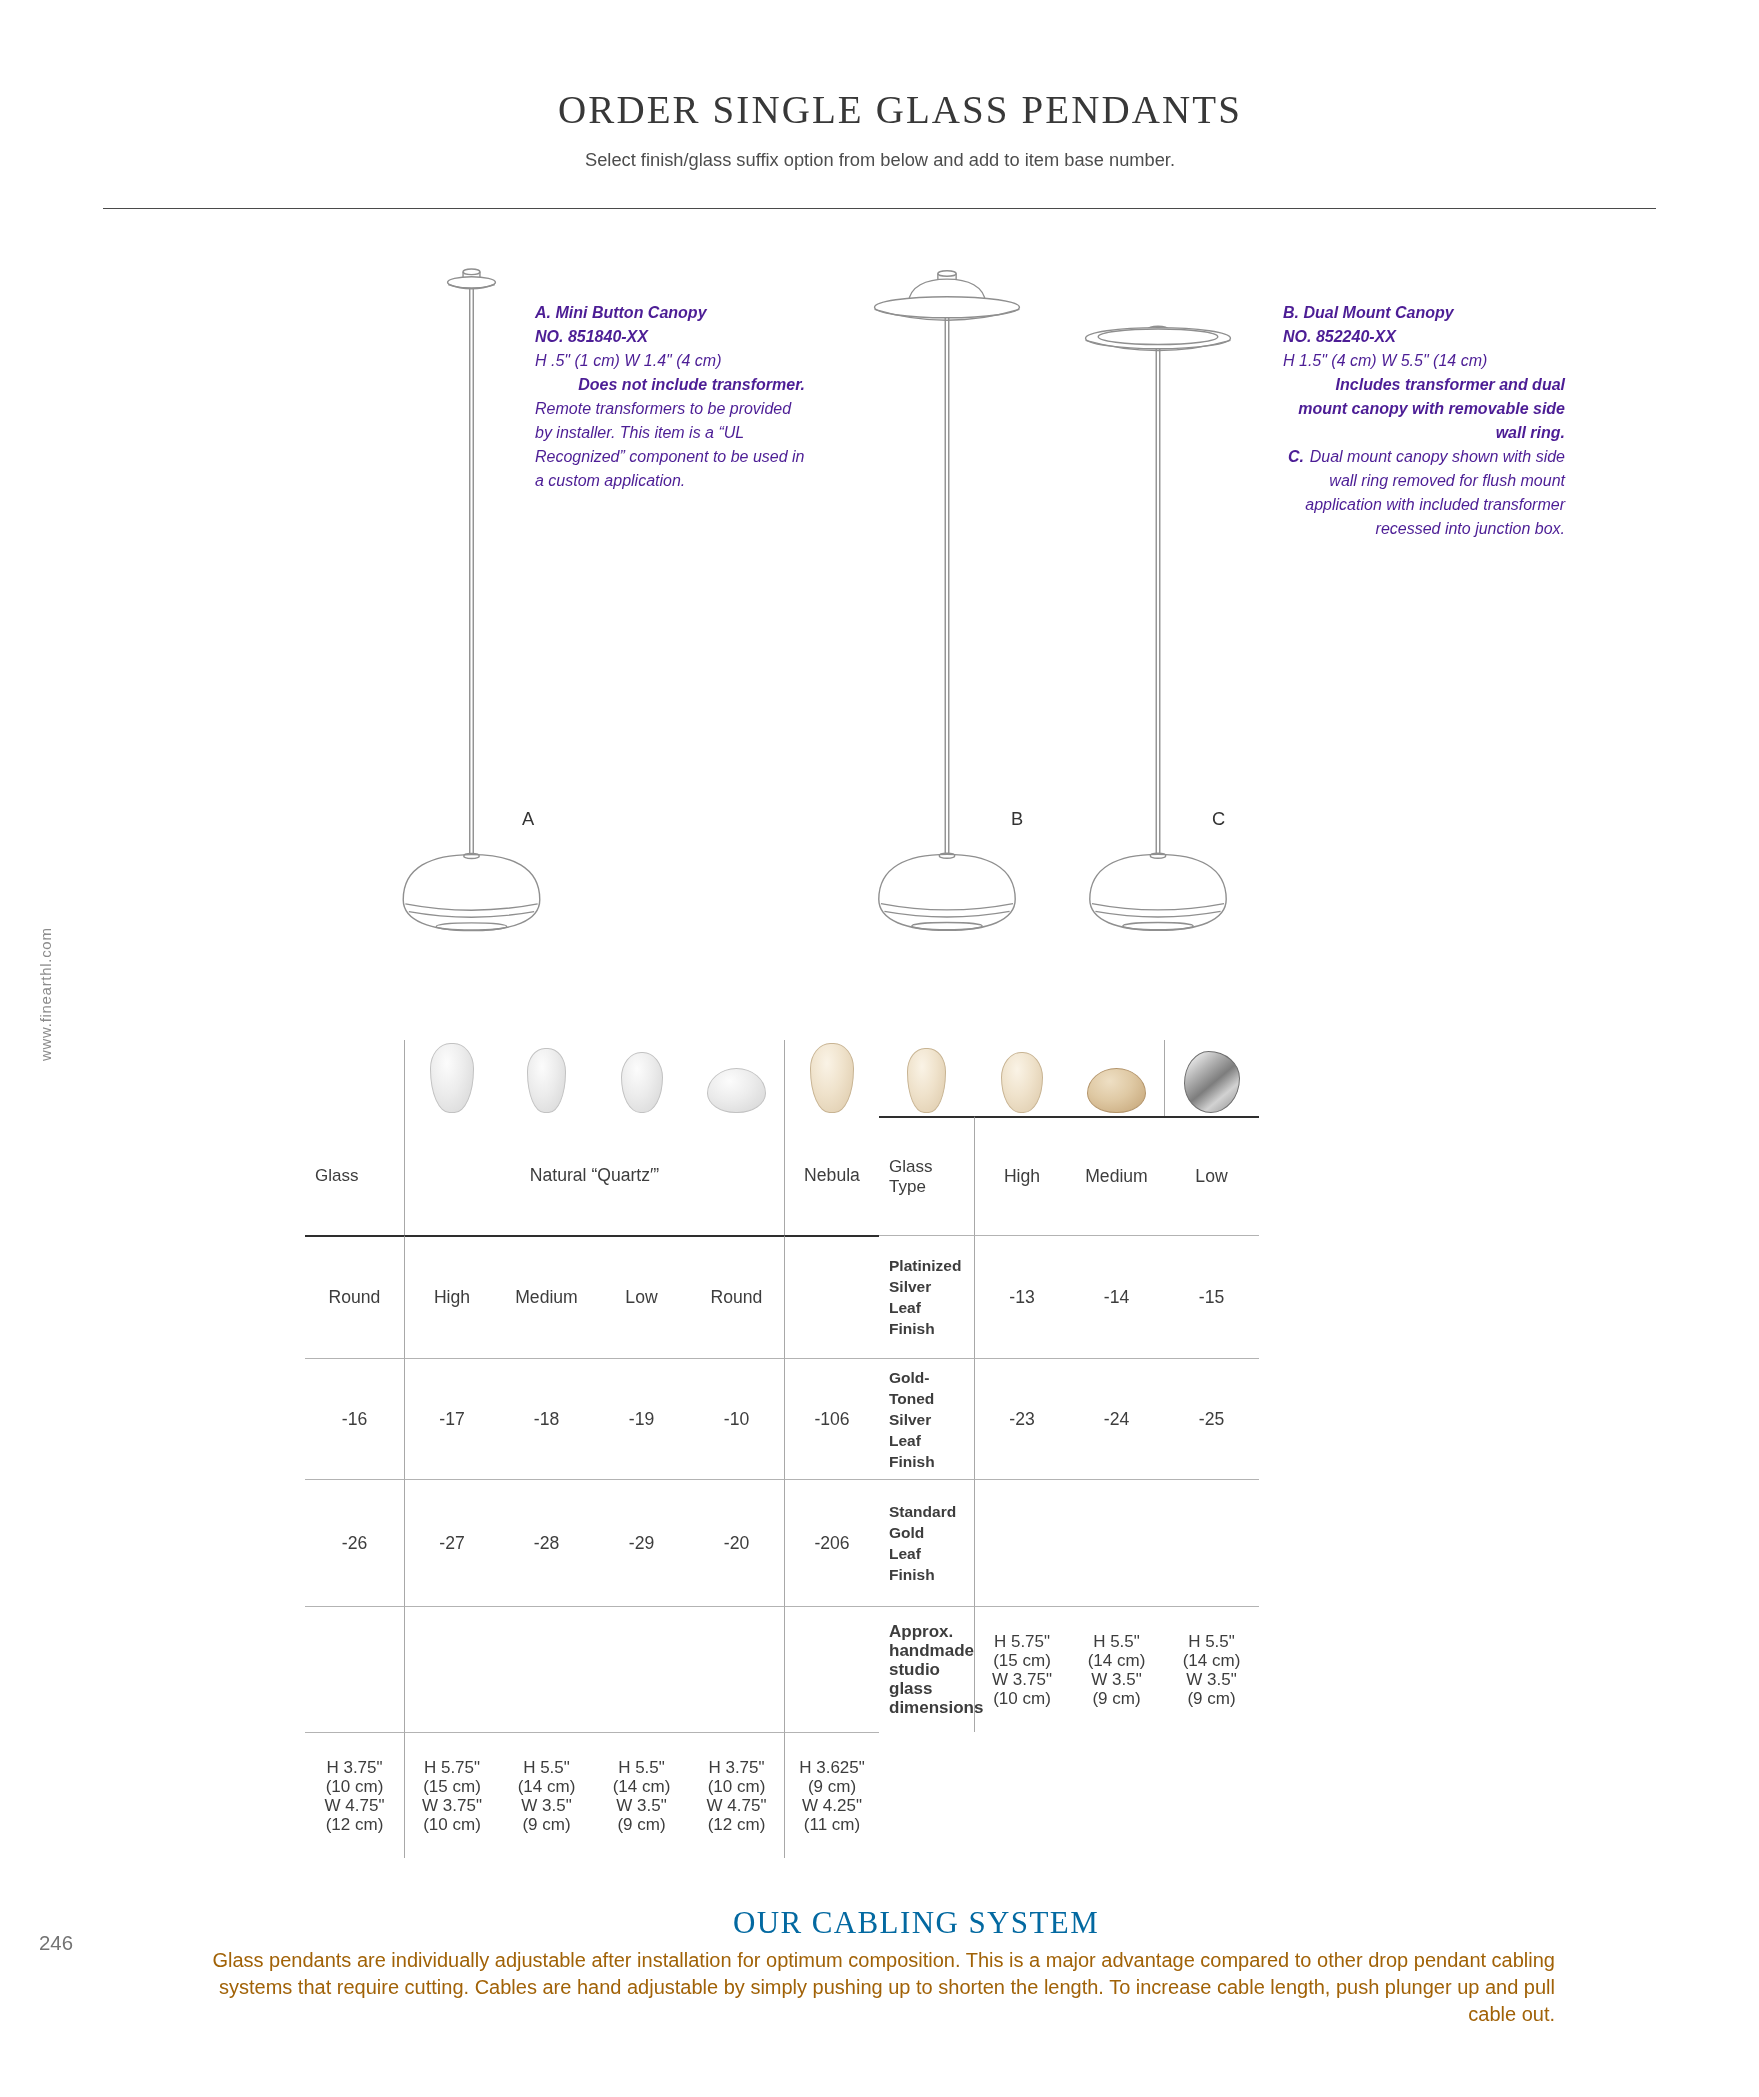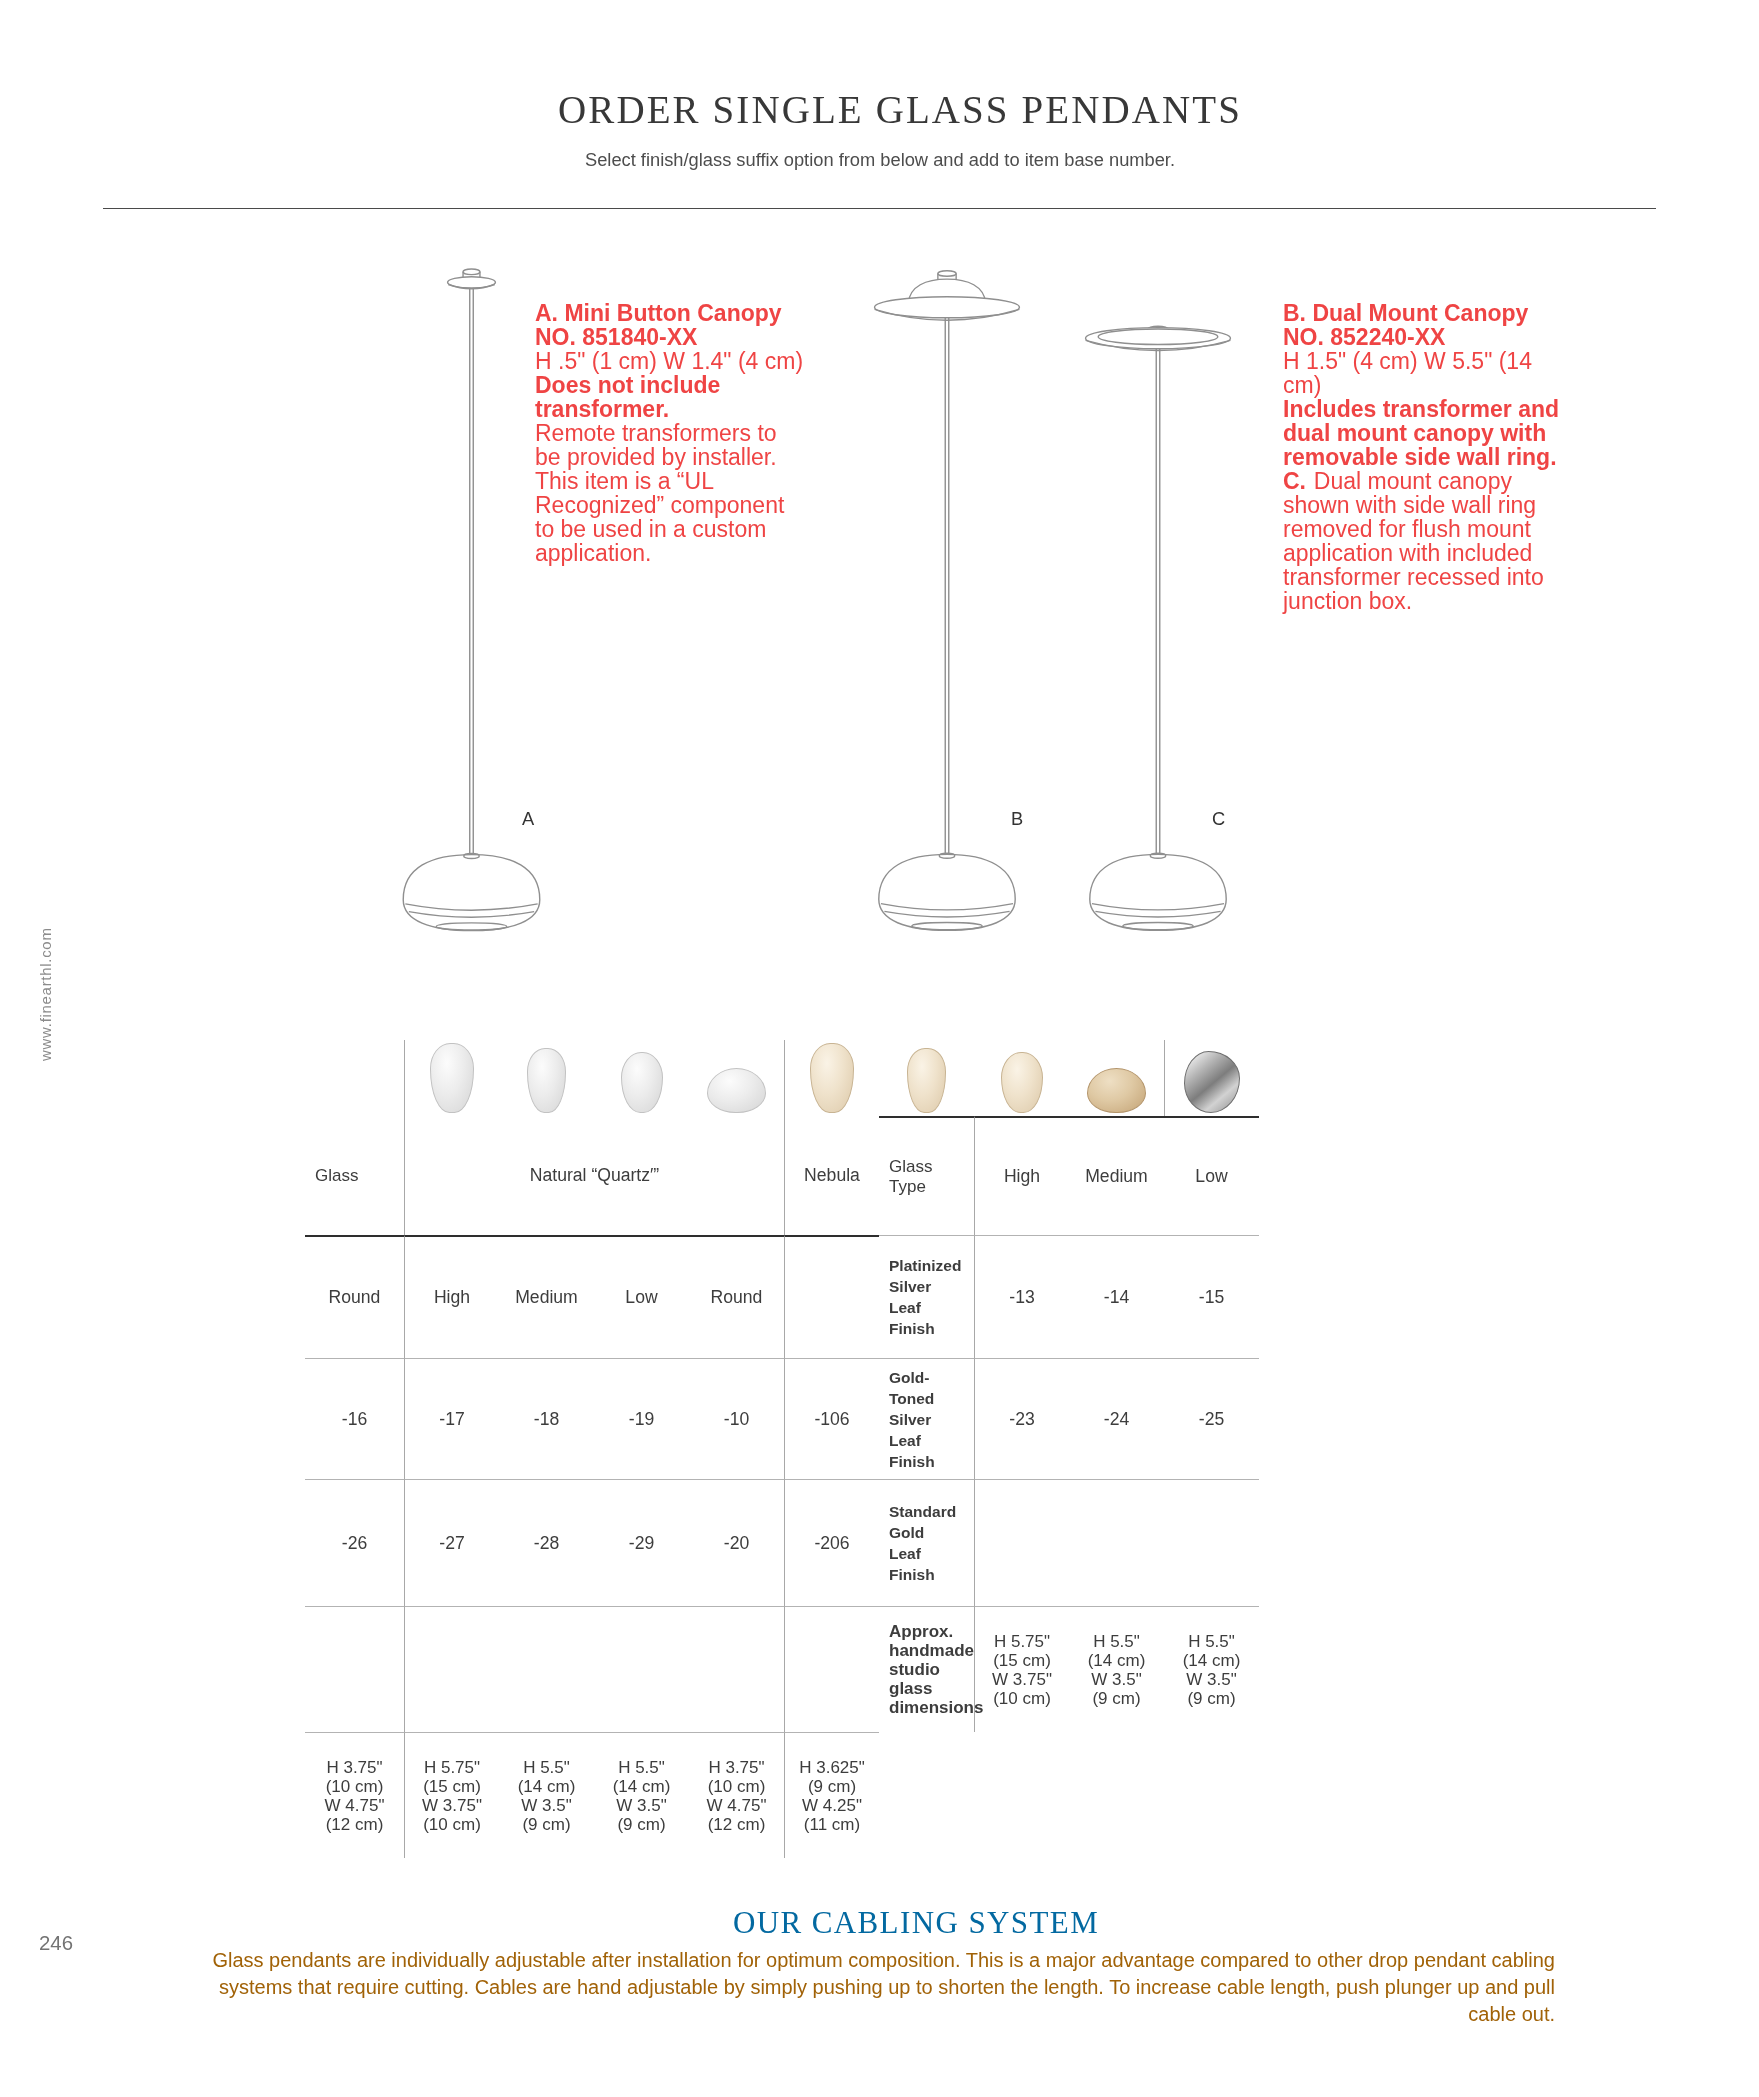--- a/index.html
+++ b/index.html
@@ -13,24 +13,24 @@
   .b { font-weight:bold; }
   .pre { white-space:pre-line; }
 
   .title { top:87px; left:0; width:100%; text-align:center; font-size:39px; font-weight:400; letter-spacing:2.1px; color:#383838; }
   .subtitle { top:149px; left:0; width:100%; text-align:center; font-size:18.3px; color:#4d4d4d; }
   .toprule { top:208px; left:103px; width:1553px; height:0; border-top:1.4px solid #4a4a4a; }
 
   .pendant-svg { position:absolute; }
   .pendant-label { position:absolute; font-size:18.3px; color:#333; }
 
-  .blk { position:absolute; font-size:23px; line-height:24px; color:#ef4444; }
+  .blk { position:absolute; font-size:16px; line-height:24px; color:#4c1d95;font-style:italic; }
   .blk p { margin:0; }
   .gap24 { margin-top:17px; }
-  .gap32 { margin-top:22.5px; }
+  .gap32 { margin-top:22.5px;text-align:right; }
   .clabel { margin-right:1.4px; }
 
   .sidebar-url {
     position:absolute; left:37px; top:1061px; transform:rotate(-90deg); transform-origin:left top;
     font-size:15px; color:#8b8b8b; letter-spacing:0.7px; white-space:nowrap;
   }
 
   .grid {
     position:absolute; left:305px; top:1040px;
     display:grid;

